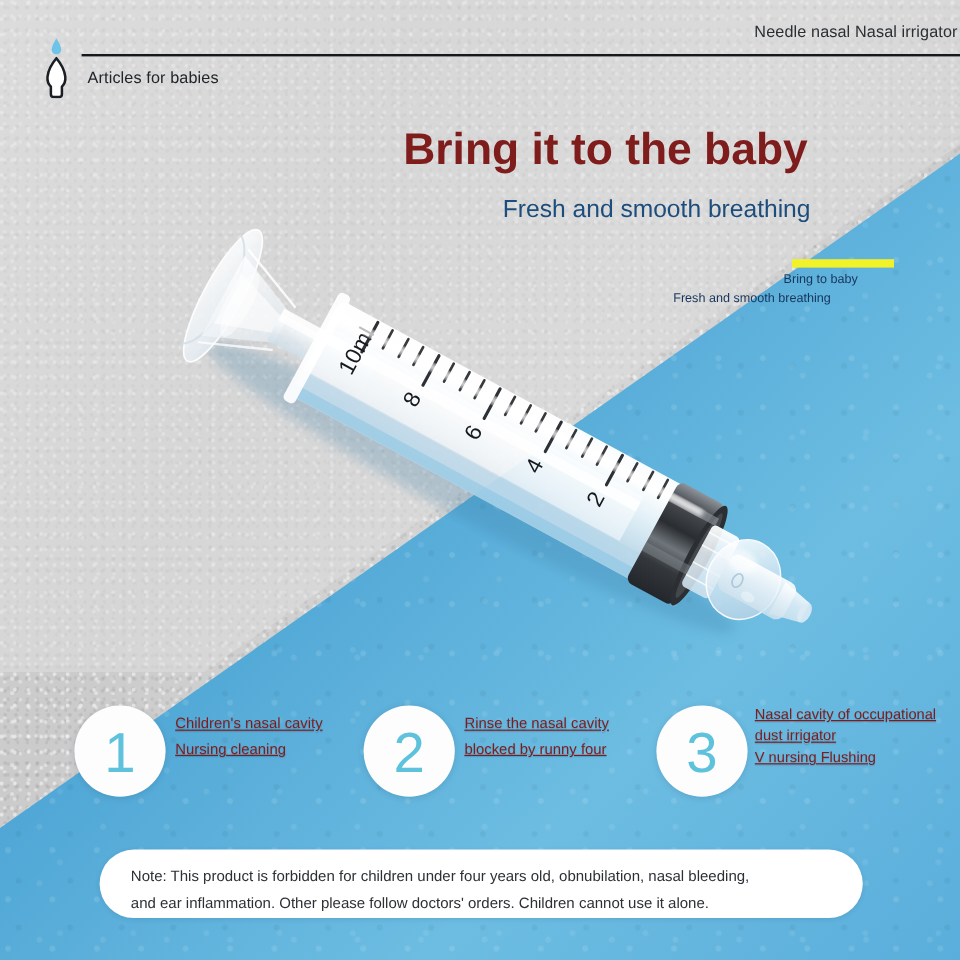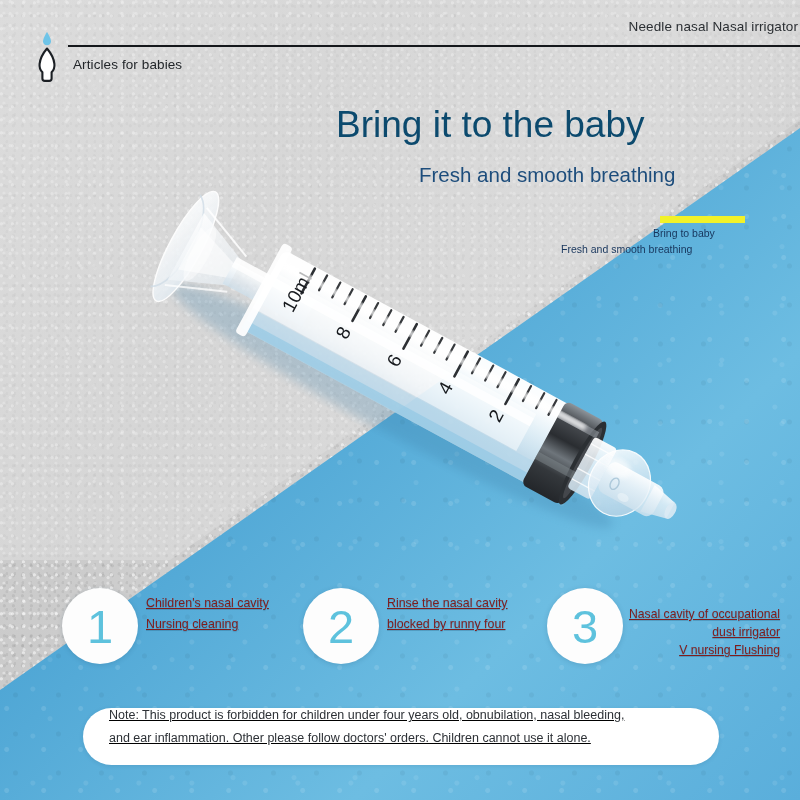--- a/index.html
+++ b/index.html
@@ -65,21 +65,21 @@
   }
   .hdr-sub {
     position:absolute; left:73px; top:57px;
     font-size:13.5px; color:#22262a; letter-spacing:.1px; white-space:nowrap;
   }
   .logo-icon { position:absolute; left:30px; top:30px; width:34px; height:52px; }
 
   
   .headline {
     position:absolute; left:336px; top:105px; width:420px;
-    font-size:37px; line-height:1.08; color:#0c4a6e; white-space:nowrap;
+    font-size:37px; line-height:1.08; color:#7f1d1d; white-space:nowrap;font-weight:bold;
   }
   .subhead {
     position:absolute; left:419px; top:163px; width:340px;
     font-size:20.5px; color:#1d4d7c; white-space:nowrap;
   }
   .yellow-bar {
     position:absolute; left:660px; top:216px; width:85px; height:7px;
     background:#f2f229;
   }
   .tag1 {
@@ -111,29 +111,29 @@
     font-size:12.4px; color:#7f1d1d; line-height:1.0;
     margin-bottom:9px; white-space:nowrap;
     text-shadow:0 1px 1px rgba(25,70,105,.25);
     text-decoration:underline;
   }
   .feat-lines.three div { margin-bottom:6px; font-size:12.2px; }
 
   #feat-1 { left:62px; }
   #feat-2 { left:303px; }
   #feat-3 { left:547px; }
-  #feat-3 .feat-lines { left:82px; top:20px;text-align:right; }
+  #feat-3 .feat-lines { left:82px; top:1px; }
 
   
   .note {
     position:absolute; left:83px; top:708px; width:636px; height:57px;
     background:#ffffff; border-radius:29px;
     box-shadow:0 1px 4px rgba(20,60,90,.13);
   }
-  .note-inner { padding:1px 26px 0 26px;text-decoration:underline; }
+  .note-inner { padding:16px 26px 0 26px; }
   .note-inner div {
     font-size:12.5px; color:#2d3136; line-height:1.0; margin-bottom:10px;
     white-space:nowrap;
   }
 </style>
 </head>
 <body>
 
 <div id="stage">
 

